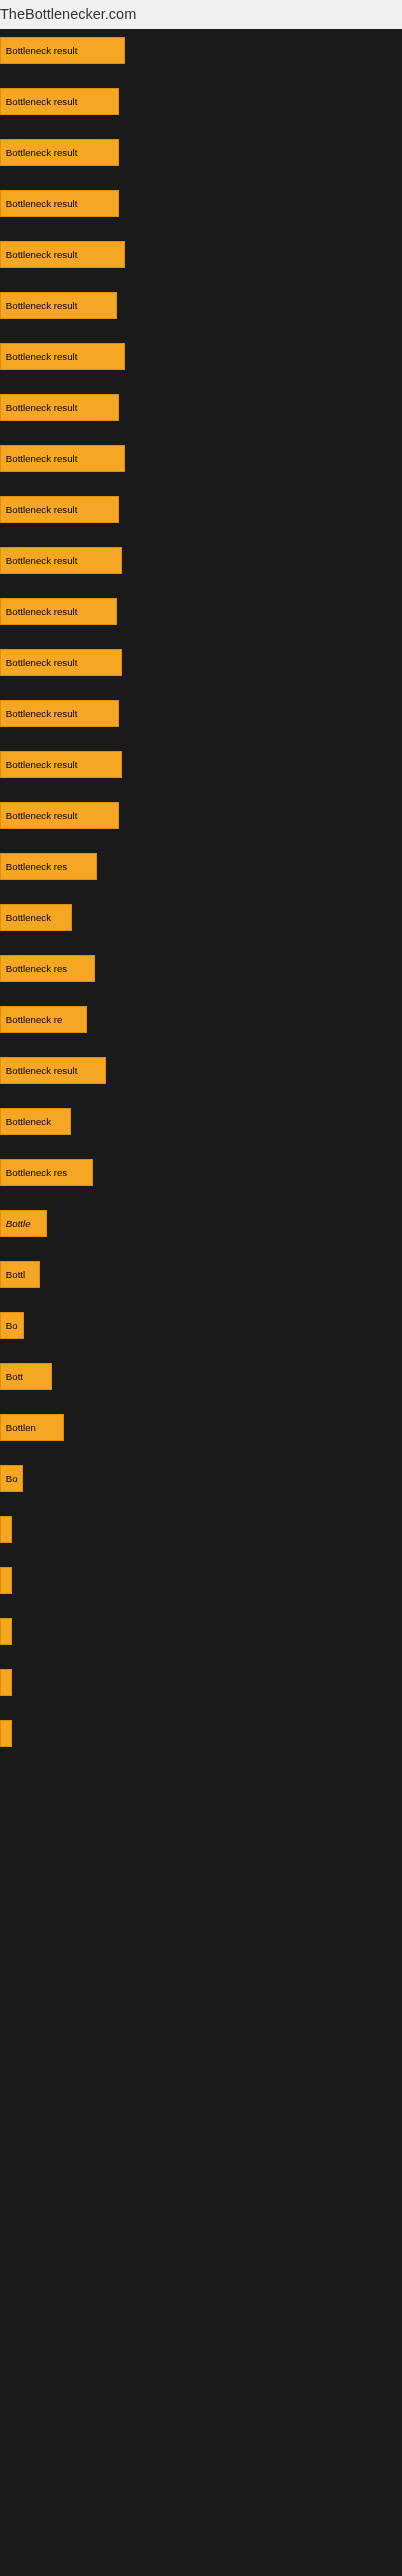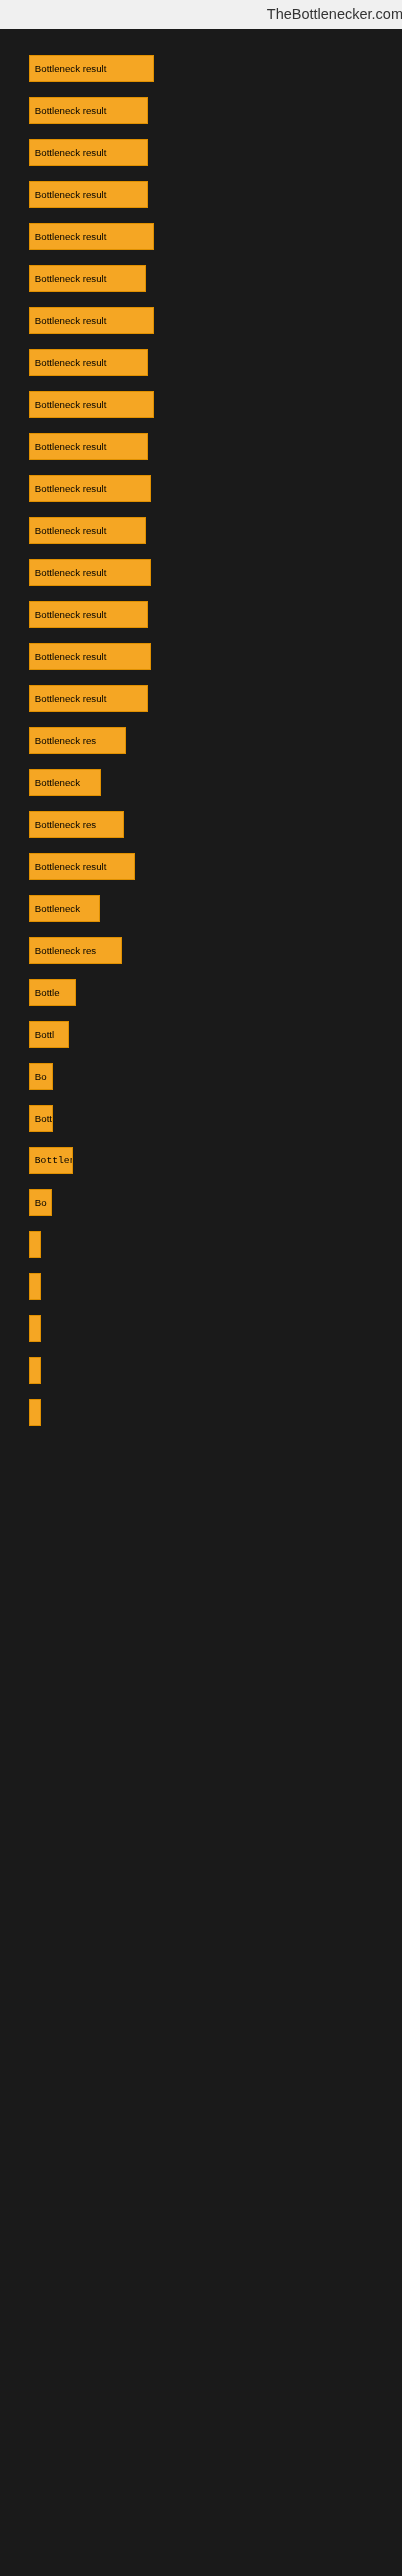--- a/index.html
+++ b/index.html
@@ -8,33 +8,32 @@
       box-sizing: border-box;
     }
     body {
       width: 403px;
       min-height: 2576px;
       background-color: #1a1a1a;
       font-family: Arial, sans-serif;
       position: relative;
     }
     .site-title {
-      text-align: right;
+      text-align: left;
       color: #333;
       font-size: 14.5px;
       padding: 6.4px 0;
       background-color: #f0f0f0;
       width: 100%;
     }
     .bars-container {
-      padding: 19px 0;
+      padding: 1px 0;
       display: flex;
       flex-direction: column;
-      gap: 0px;
-      margin-left: 29px;
+      gap: 9px;
     }
     .bar-row {
       display: flex;
       align-items: center;
       padding: 4.8px 0;
       height: 42px;
     }
     .bar {
       height: 27px;
       background-color: #f5a623;
@@ -108,42 +107,45 @@
     <div class="bar-row">
       <div class="bar" style="width: 97px;">Bottleneck res</div>
     </div>
     <div class="bar-row">
       <div class="bar" style="width: 72px;">Bottleneck</div>
     </div>
     <div class="bar-row">
       <div class="bar" style="width: 95px;">Bottleneck res</div>
     </div>
     <div class="bar-row">
+      <div class="bar" style="width: 87px;">Bottleneck re</div>
+    </div>
+    <div class="bar-row">
       <div class="bar" style="width: 106px;">Bottleneck result</div>
     </div>
     <div class="bar-row">
       <div class="bar" style="width: 71px;">Bottleneck</div>
     </div>
     <div class="bar-row">
       <div class="bar" style="width: 93px;">Bottleneck res</div>
     </div>
     <div class="bar-row">
-      <div class="bar" style="width: 47px;">Bottle</div>
+      <div class="bar" style="width: 47px; font-style: italic;">Bottle</div>
     </div>
     <div class="bar-row">
       <div class="bar" style="width: 40px;">Bottl</div>
     </div>
     <div class="bar-row">
       <div class="bar" style="width: 24px;">Bo</div>
     </div>
     <div class="bar-row">
-      <div class="bar" style="width: 24px;">Bott</div>
+      <div class="bar" style="width: 52px;">Bott</div>
     </div>
     <div class="bar-row">
-      <div class="bar" style="width: 44px; font-family: Liberation Mono, monospace;">Bottlen</div>
+      <div class="bar" style="width: 64px;">Bottlen</div>
     </div>
     <div class="bar-row">
       <div class="bar" style="width: 22.5px;">Bo</div>
     </div>
     <div class="bar-row">
       <div class="bar" style="width: 6.4px;"></div>
     </div>
     <div class="bar-row">
       <div class="bar" style="width: 3.2px;"></div>
     </div>

